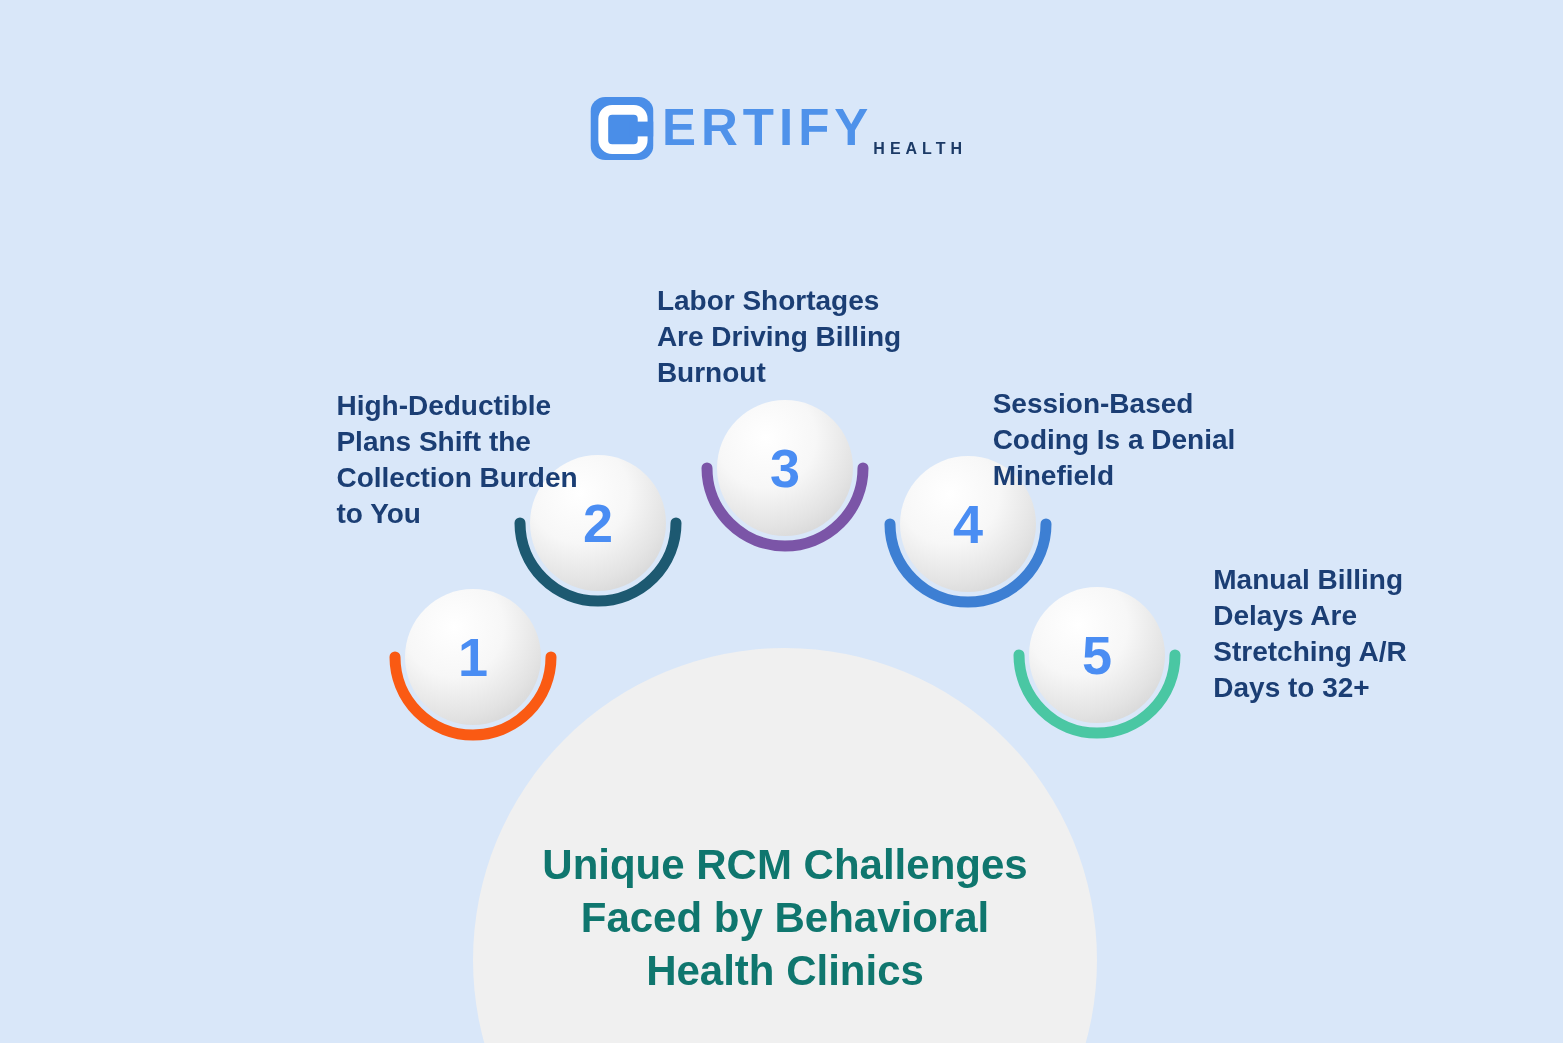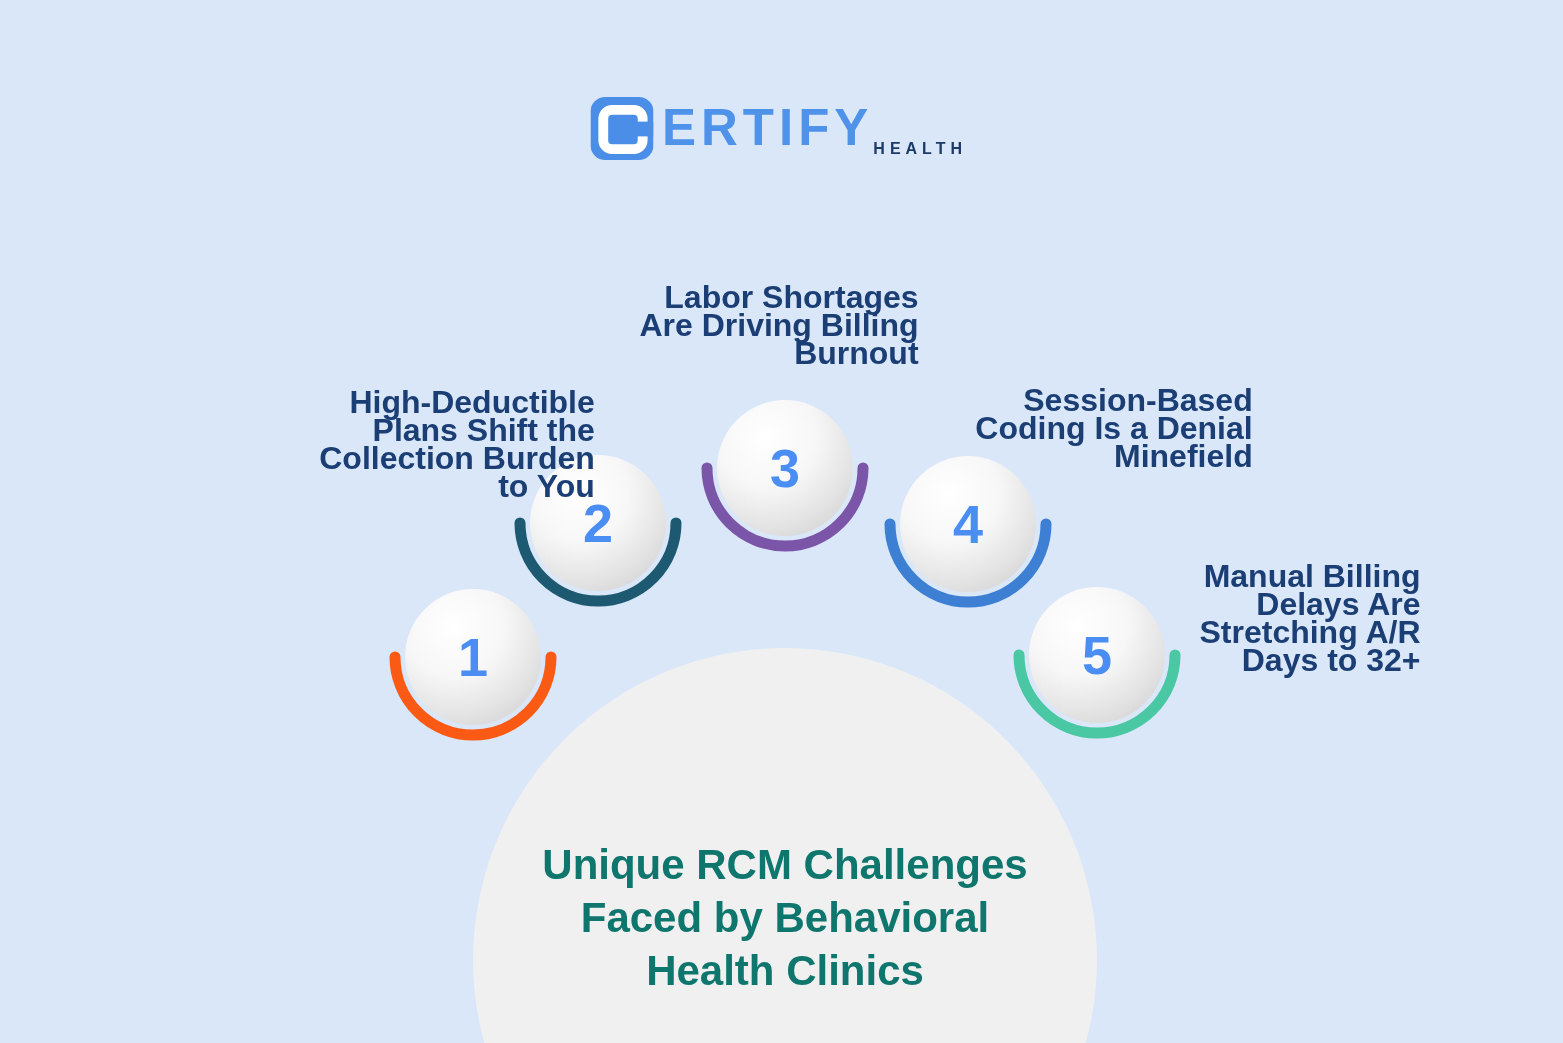--- a/index.html
+++ b/index.html
@@ -29,23 +29,23 @@
   
   .item { position:absolute; width:180px; height:180px; }
   .item svg.arc { position:absolute; left:0; top:0; width:180px; height:180px; }
   .sphere { position:absolute; left:22px; top:22px; width:136px; height:136px;
             border-radius:50%;
             background:radial-gradient(circle at 36% 28%,
                #ffffff 0%, #f7f7f7 38%, #e3e3e3 68%, #c9c9c9 100%);
             display:flex; align-items:center; justify-content:center; }
   .num { font-size:54px; font-weight:bold; color:#4a8df3; }
 
-  .item-label { position:absolute; transform:translateX(-50%); text-align:right;
-                font-size:32px; font-weight:bold; color:#1b3e74;
-                line-height:28px; white-space:pre-line; }
+  .item-label { position:absolute; transform:translateX(-50%); text-align:left;
+                font-size:28px; font-weight:bold; color:#1b3e74;
+                line-height:36px; white-space:pre-line; }
 
   
   .item-1 { left:383px; top:567px; }
   .item-2 { left:508px; top:433px; }
   .item-3 { left:695px; top:378px; }
   .item-4 { left:878px; top:434px; }
   .item-5 { left:1007px; top:565px; }
 
   .label-1 { left:277px;  top:551px; }
   .label-2 { left:457px;  top:388px; }

